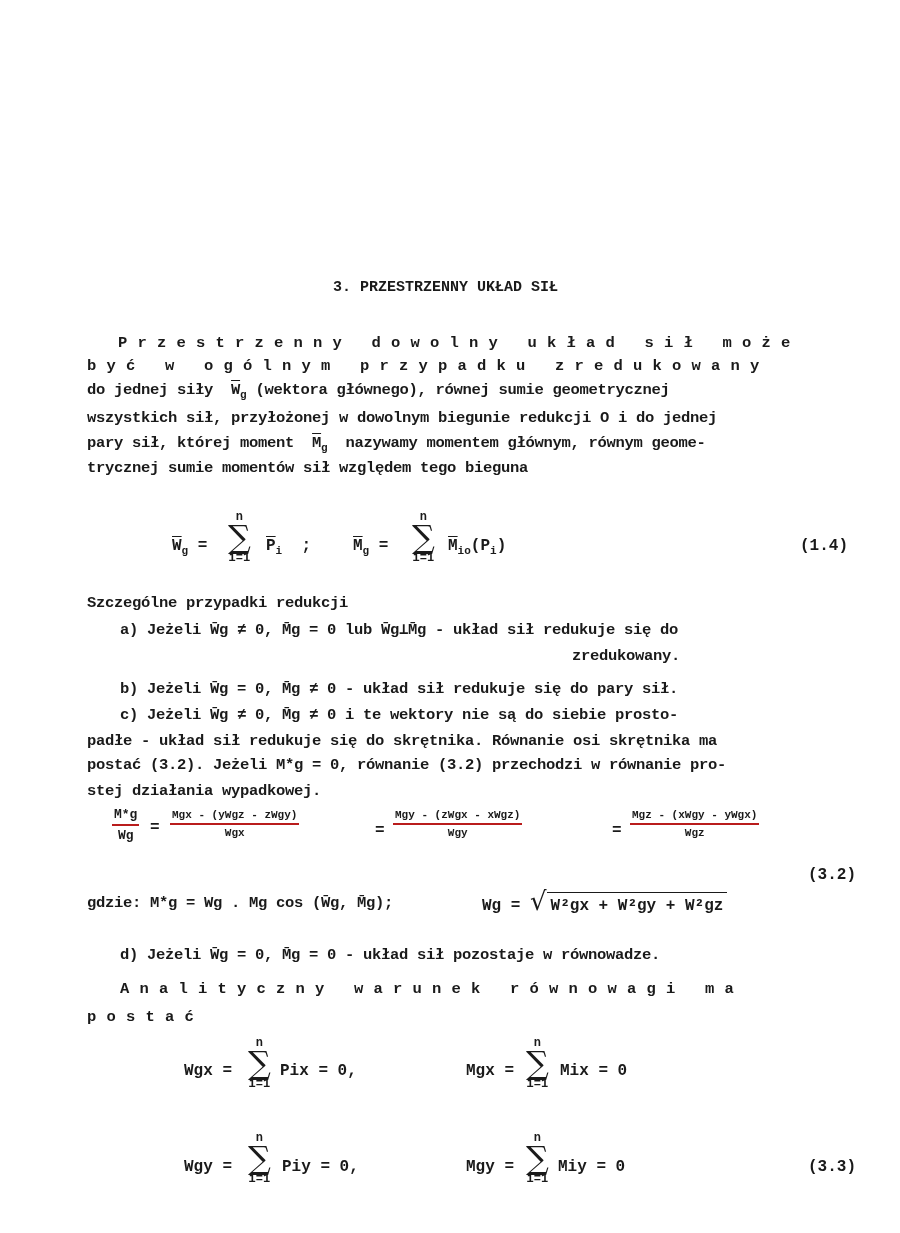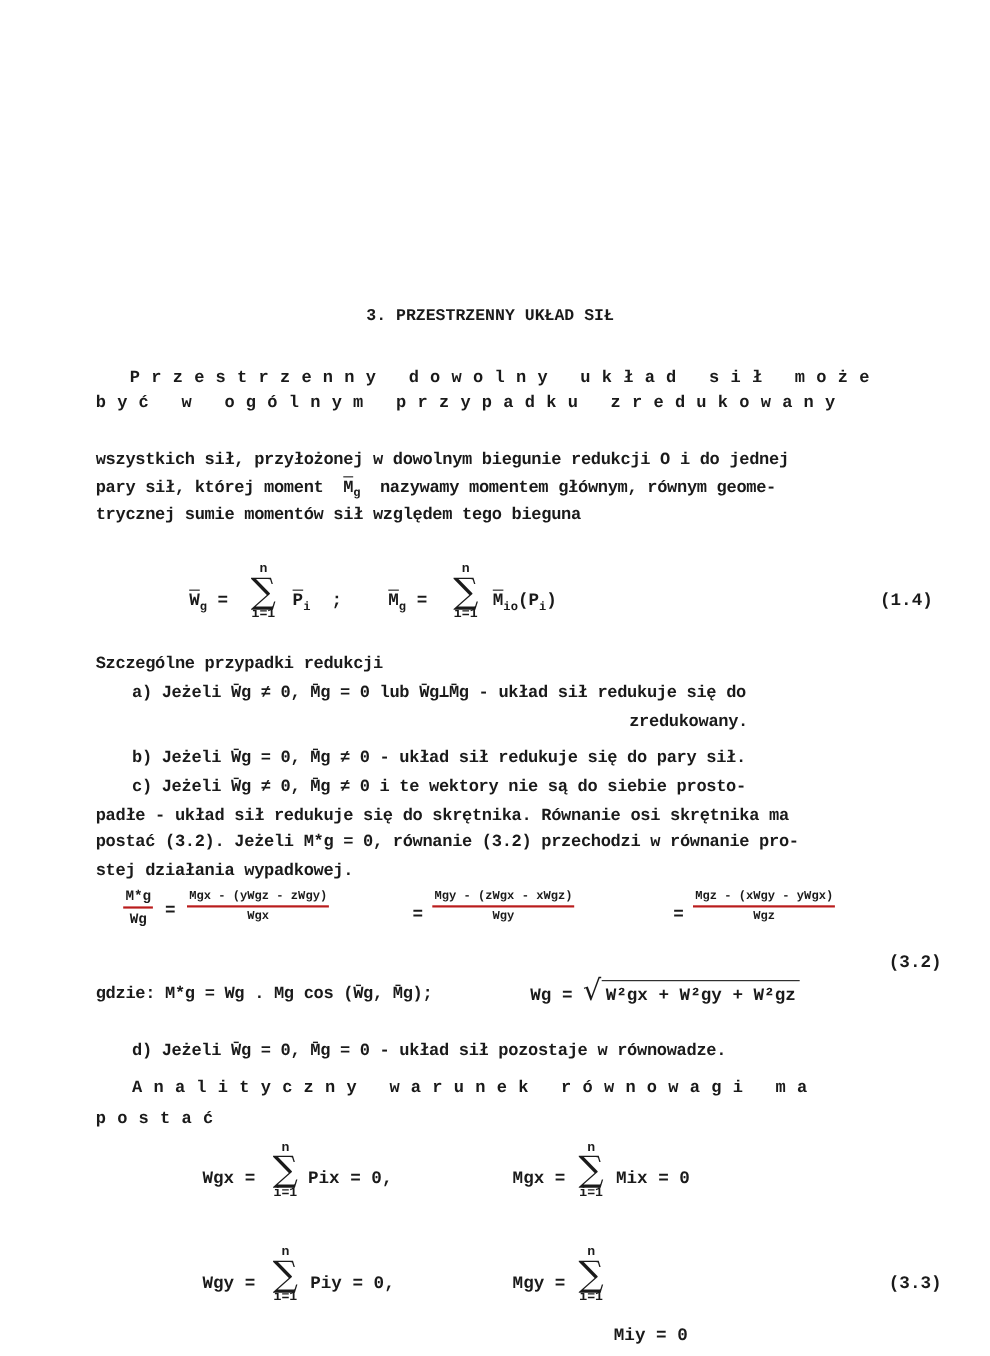--- a/index.html
+++ b/index.html
@@ -25,20 +25,25 @@
 </style>
 </head>
 <body>
 
 <div class="page">
 
   <div class="t title">3. PRZESTRZENNY UKŁAD SIŁ</div>
 
   <div class="t spaced" style="left:118px; top:330px;">Przestrzenny dowolny układ sił może</div>
   <div class="t spaced" style="left:87px; top:353px;">być w ogólnym przypadku zredukowany</div>
+  <div class="t" style="left:87px; top:377px;">
+    <span>do jednej siły</span>
+    &nbsp;<span class="ov">W</span><sub>g</sub>
+    <span>(wektora głównego), równej sumie geometrycznej</span>
+  </div>
   <div class="t" style="left:87px; top:430px;">
     <span>pary sił, której moment</span>
     &nbsp;<span class="ov">M</span><sub>g</sub>
     &nbsp;<span>nazywamy momentem głównym, równym geome-</span>
   </div>
   <div class="t" style="left:87px; top:405px;">wszystkich sił, przyłożonej w dowolnym biegunie redukcji O i do jednej</div>
   <div class="t" style="left:87px; top:455px;">trycznej sumie momentów sił względem tego bieguna</div>
 
   <div>
     <div class="eq" style="left:172px; top:533px;">
@@ -137,18 +142,18 @@
       <span class="sig">∑</span>
       <span class="bot">i=1</span>
     </div>
     <div class="eq" style="left:282px; top:1154px;">Piy = 0,</div>
     <div class="eq" style="left:466px; top:1154px;">Mgy =</div>
     <div class="sum" style="left:526px; top:1128px;">
       <span class="top">n</span>
       <span class="sig">∑</span>
       <span class="bot">i=1</span>
     </div>
-    <div class="eq" style="left:558px; top:1154px;margin-top:47px;">Miy = 0</div>
+    <div class="eq" style="left:558px; top:1154px;">Miy = 0</div>
 
     <div class="eqno" style="left:808px; top:1154px;">(3.3)</div>
   </div>
 
 </div>
 
 </body></html>

